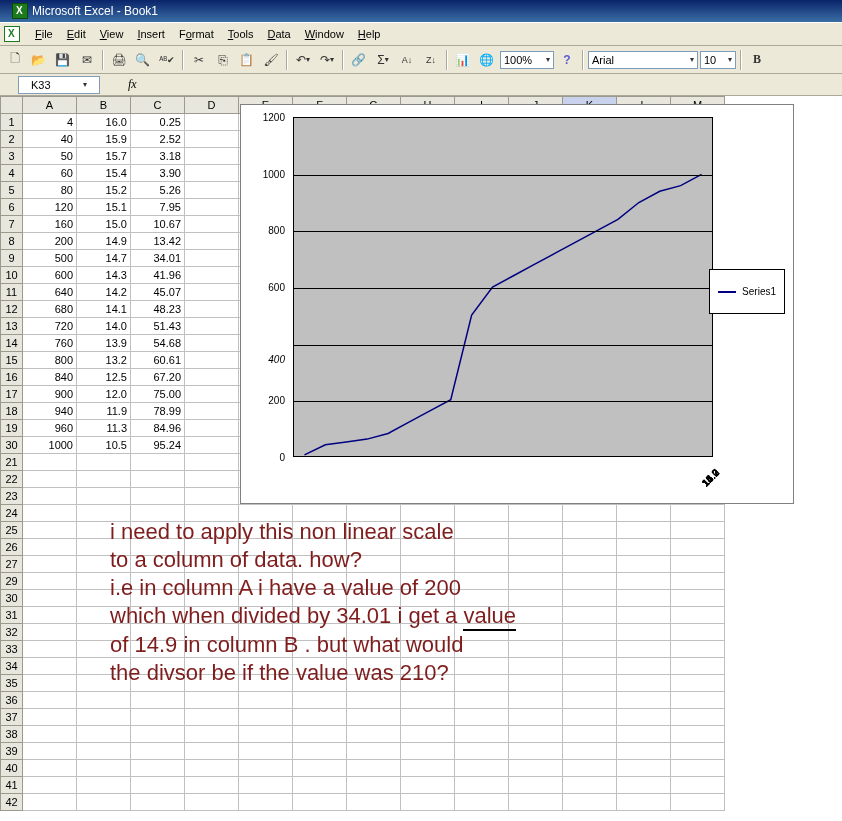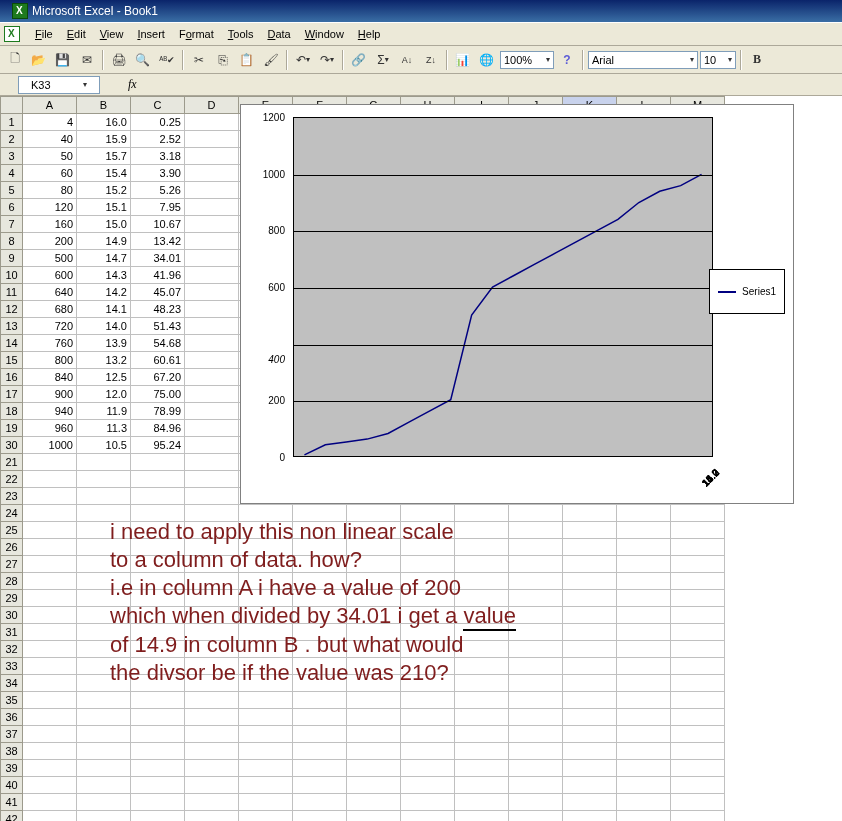--- a/index.html
+++ b/index.html
@@ -569,36 +569,20 @@
           <td></td>
           <td></td>
           <td></td>
           <td></td>
           <td></td>
           <td></td>
           <td></td>
         </tr>
         <tr>
           <th class="rowhdr">27</th>
-          <td></td>
-          <td></td>
-          <td></td>
-          <td></td>
-          <td></td>
-          <td></td>
-          <td></td>
-          <td></td>
-          <td></td>
-          <td></td>
-          <td></td>
-          <td></td>
-          <td></td>
-        </tr>
-        <tr>
-          <th class="rowhdr">28</th>
           <td></td>
           <td></td>
           <td></td>
           <td></td>
           <td></td>
           <td></td>
           <td></td>
           <td></td>
           <td></td>
           <td></td>

